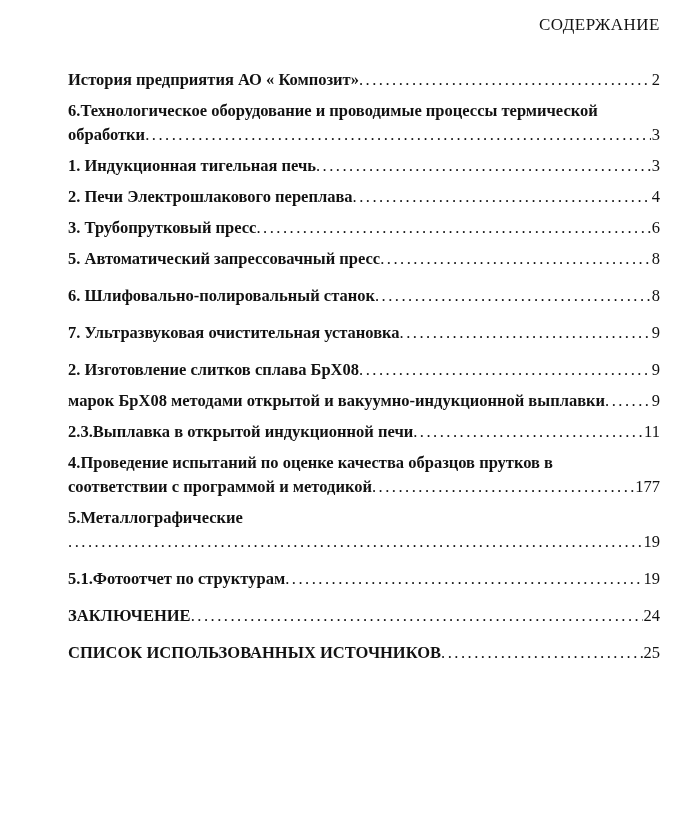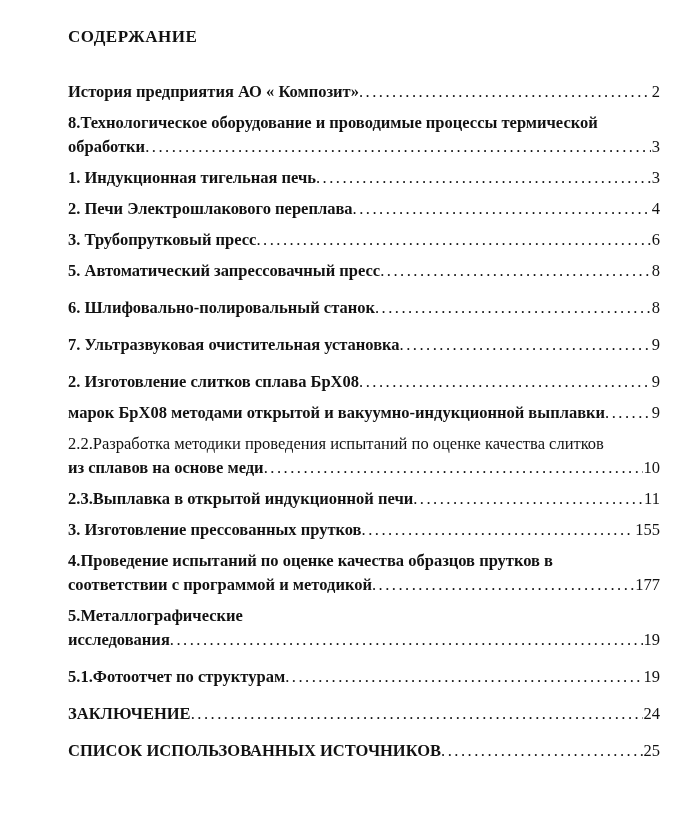--- a/index.html
+++ b/index.html
@@ -7,24 +7,24 @@
     width: 691px; height: 830px;
     background: #ffffff;
     color: #121212;
     font-family: "Liberation Serif", "DejaVu Serif", serif;
     font-size: 16.5px;
     overflow: hidden;
   }
   .doc { padding: 9px 31px 0 68px; }
   .title {
     font-size: 17px;
-    font-weight: 700;
-    text-align: left;
+    font-weight: 400;
+    text-align: right;
     letter-spacing: 0.5px;
-    margin: 16px 0 31px 0;
+    margin: 4px 0 31px 0;
     line-height: 24px;
   }
   .entry { margin-bottom: 7px; }
   .entry.mb-lg { margin-bottom: 13px; }
   .pre, .row { line-height: 24px; white-space: nowrap; }
   .row { display: flex; align-items: flex-end; }
   .t { flex: 0 0 auto; font-weight: bold; }
   .leader {
     flex: 1 1 auto;
     overflow: hidden;
@@ -48,21 +48,21 @@
 
   <div class="entry b">
     <div class="row">
       <span class="t">История предприятия АО « Композит»</span>
       <span class="leader"></span>
       <span class="pg">2</span>
     </div>
   </div>
 
   <div class="entry b">
-    <div class="pre">8.Технологическое оборудование и проводимые процессы термической</div>
+    <div class="pre">6.Технологическое оборудование и проводимые процессы термической</div>
     <div class="row">
       <span class="t">обработки</span>
       <span class="leader"></span>
       <span class="pg">3</span>
     </div>
   </div>
 
   <div class="entry">
     <div class="row">
       <span class="t">1. Индукционная тигельная печь</span>
@@ -121,59 +121,43 @@
   </div>
 
   <div class="entry">
     <div class="row">
       <span class="t">марок БрХ08 методами открытой и вакуумно-индукционной выплавки</span>
       <span class="leader"></span>
       <span class="pg">9</span>
     </div>
   </div>
 
-  <div class="entry">
-    <div class="pre">2.2.Разработка методики проведения испытаний по оценке качества слитков</div>
-    <div class="row">
-      <span class="t">из сплавов на основе меди</span>
-      <span class="leader"></span>
-      <span class="pg">10</span>
-    </div>
-  </div>
 
   <div class="entry">
     <div class="row">
       <span class="t">2.3.Выплавка в открытой индукционной печи</span>
       <span class="leader"></span>
       <span class="pg">11</span>
     </div>
   </div>
 
 
-  <div class="entry b">
-    <div class="row">
-      <span class="t">3. Изготовление прессованных прутков</span>
-      <span class="leader"></span>
-      <span class="pg">155</span>
-    </div>
-  </div>
 
   <div class="entry b">
     <div class="pre">4.Проведение испытаний по оценке качества образцов прутков в</div>
     <div class="row">
       <span class="t">соответствии с программой и методикой</span>
       <span class="leader"></span>
       <span class="pg">177</span>
     </div>
   </div>
 
   <div class="entry b mb-lg">
     <div class="pre">5.Металлографические</div>
     <div class="row">
-      <span class="t">исследования</span>
       <span class="leader"></span>
       <span class="pg">19</span>
     </div>
   </div>
 
   <div class="entry mb-lg">
     <div class="row">
       <span class="t">5.1.Фотоотчет по структурам</span>
       <span class="leader"></span>
       <span class="pg">19</span>

